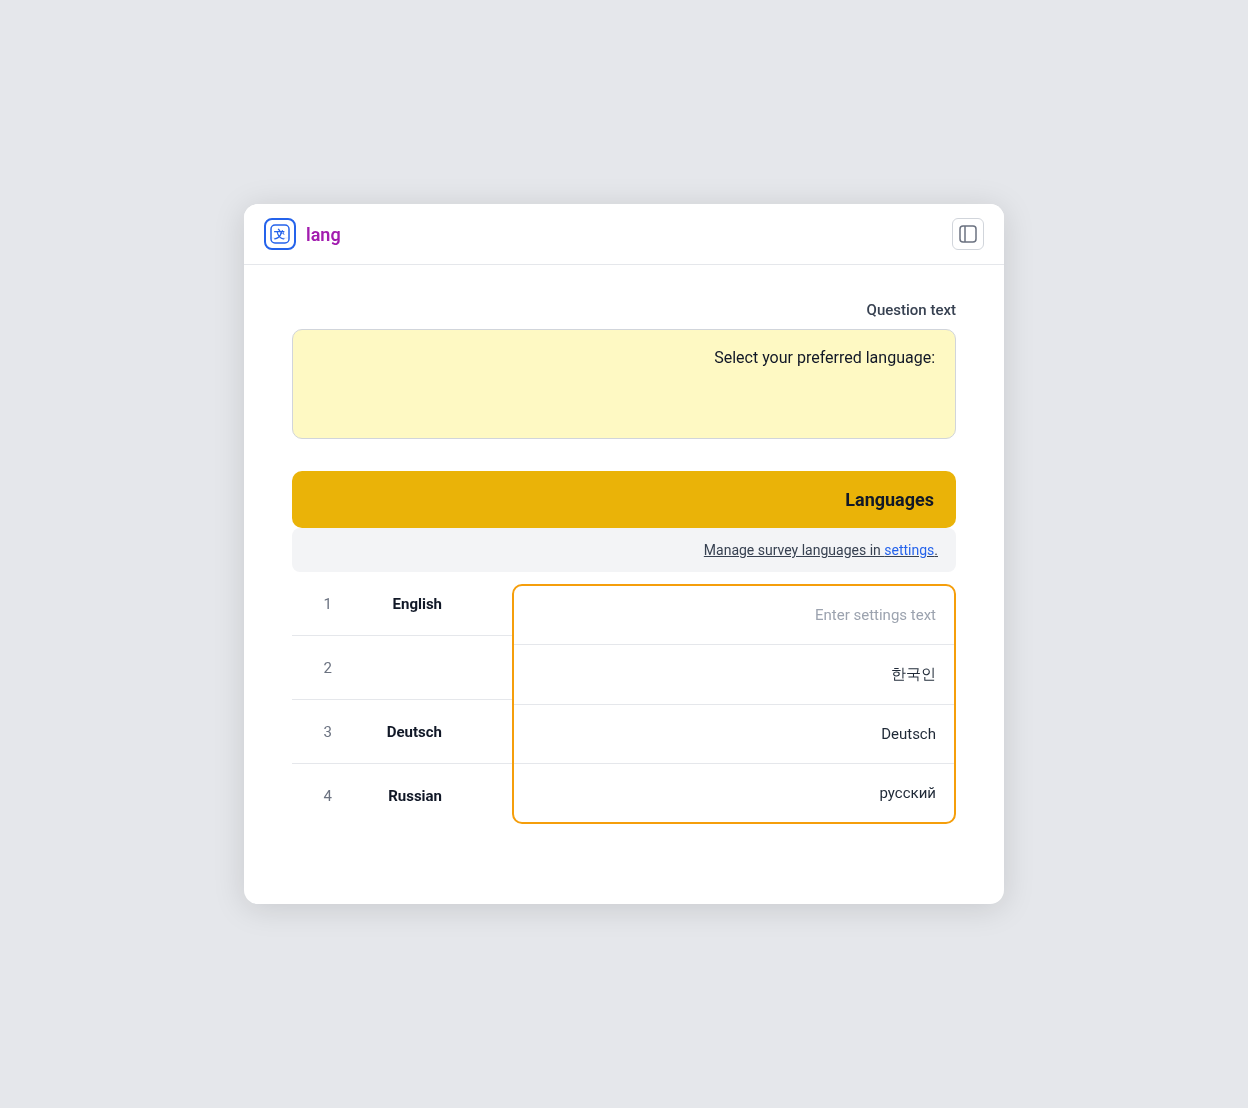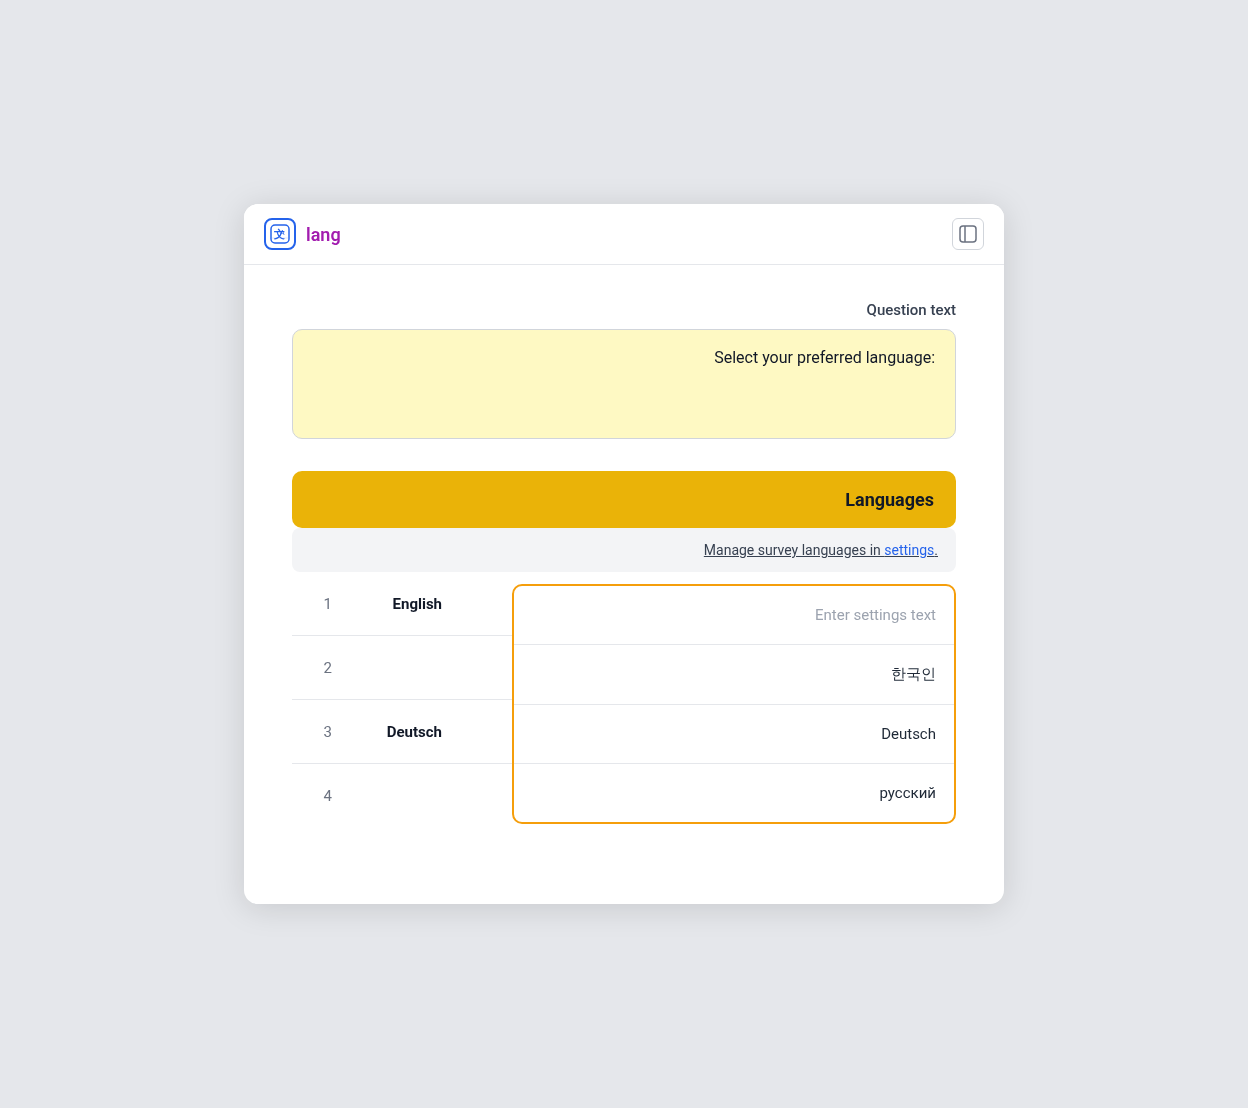--- a/index.html
+++ b/index.html
@@ -256,20 +256,21 @@
           <div class="row-and-alt">
             <div class="row-left">
               <span class="lang-num">3</span>
               <span class="lang-name">Deutsch</span>
             </div>
           </div>
 
           <div class="row-and-alt" style="border-bottom: none;">
             <div class="row-left">
               <span class="lang-num">4</span>
+              <span class="lang-name">Russian</span>
             </div>
           </div>
         </div>
 
         <div style="flex:1; padding: 6px 0;">
           <div class="highlight-box">
 
             <div class="highlight-cell">
               <div class="cell-inner placeholder-text">Enter settings text</div>
             </div>

